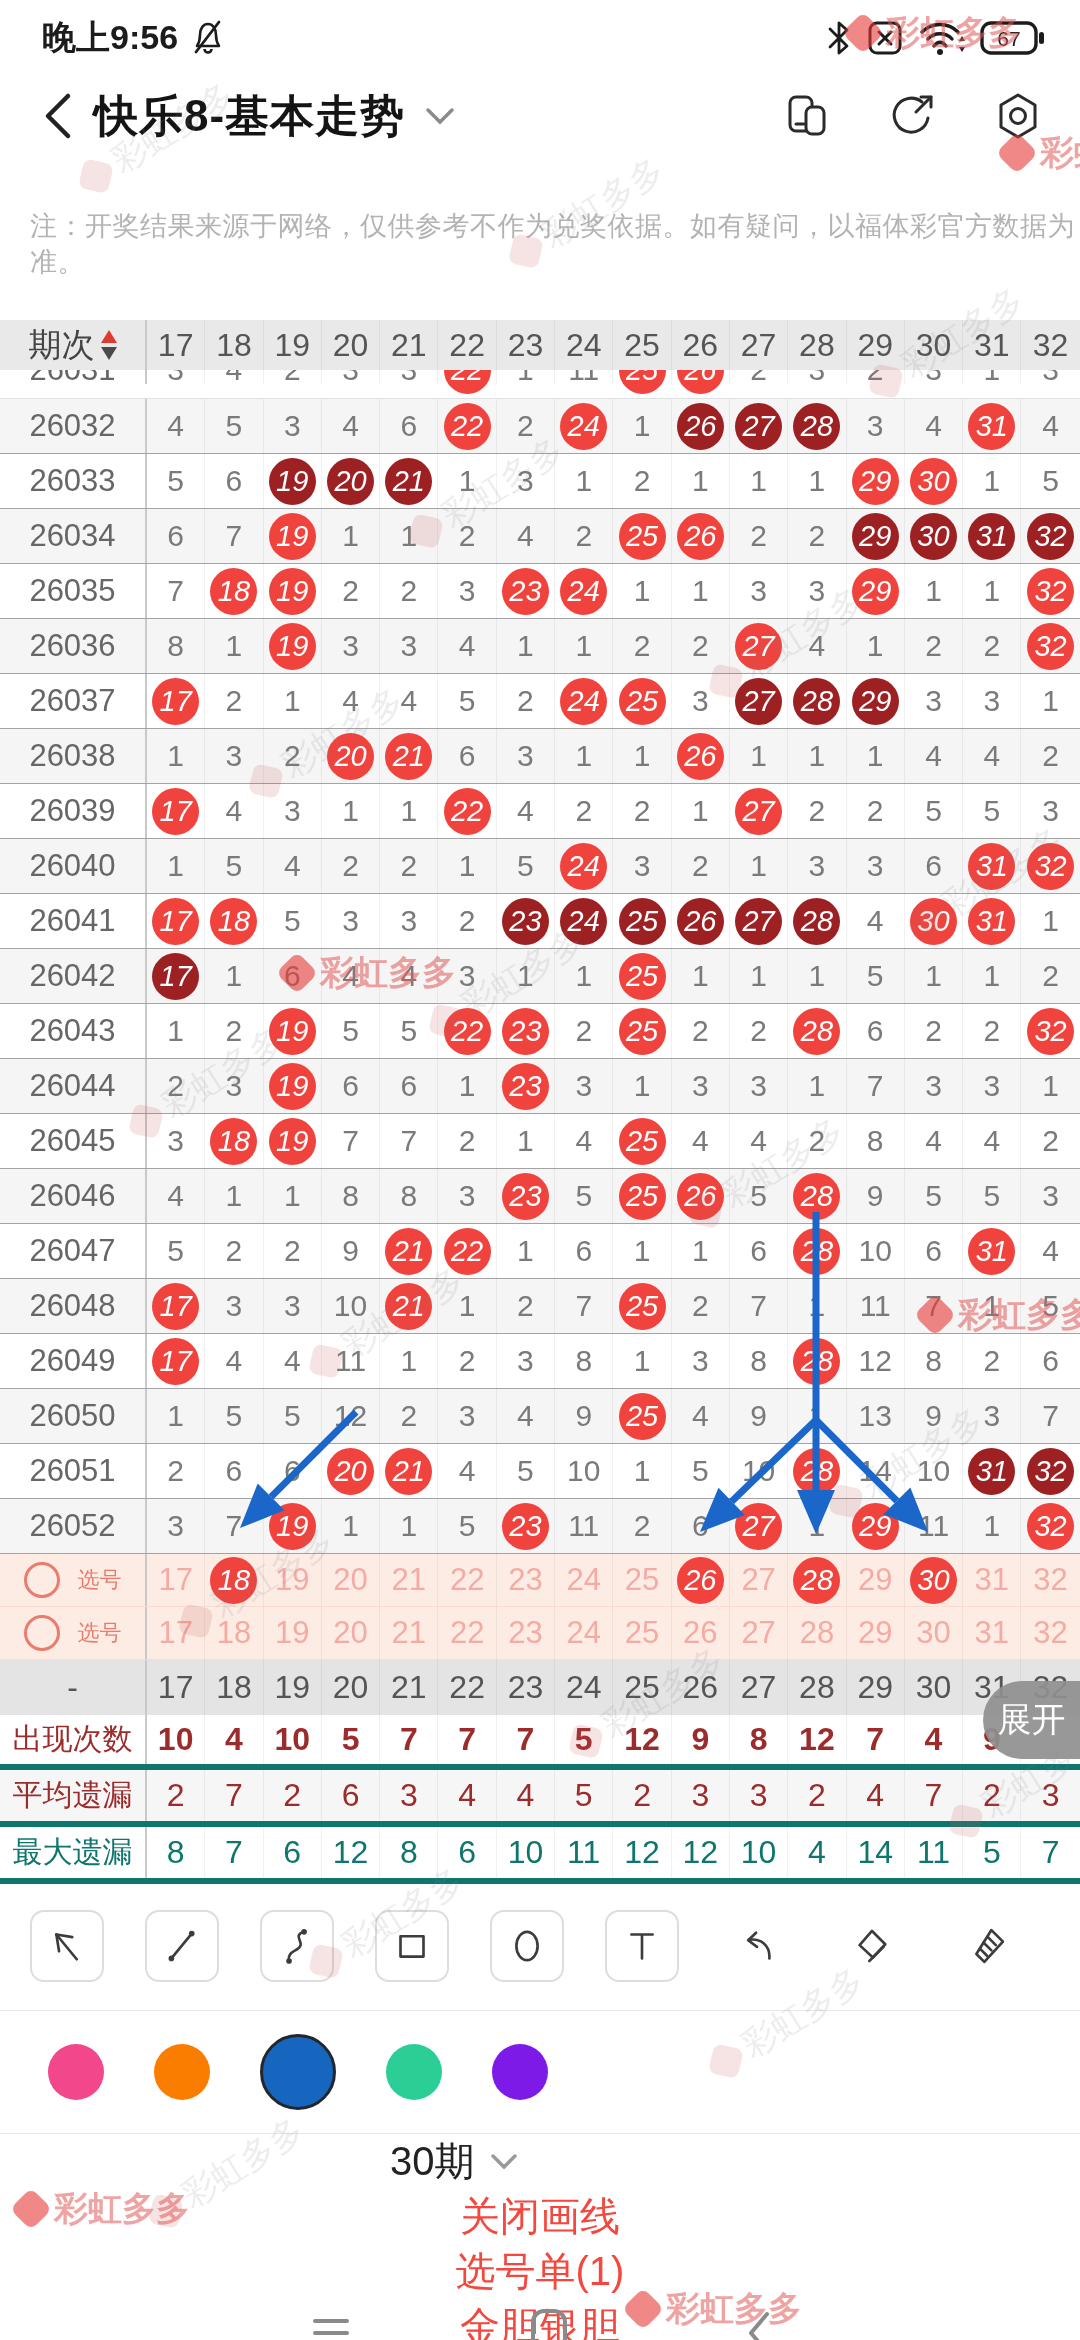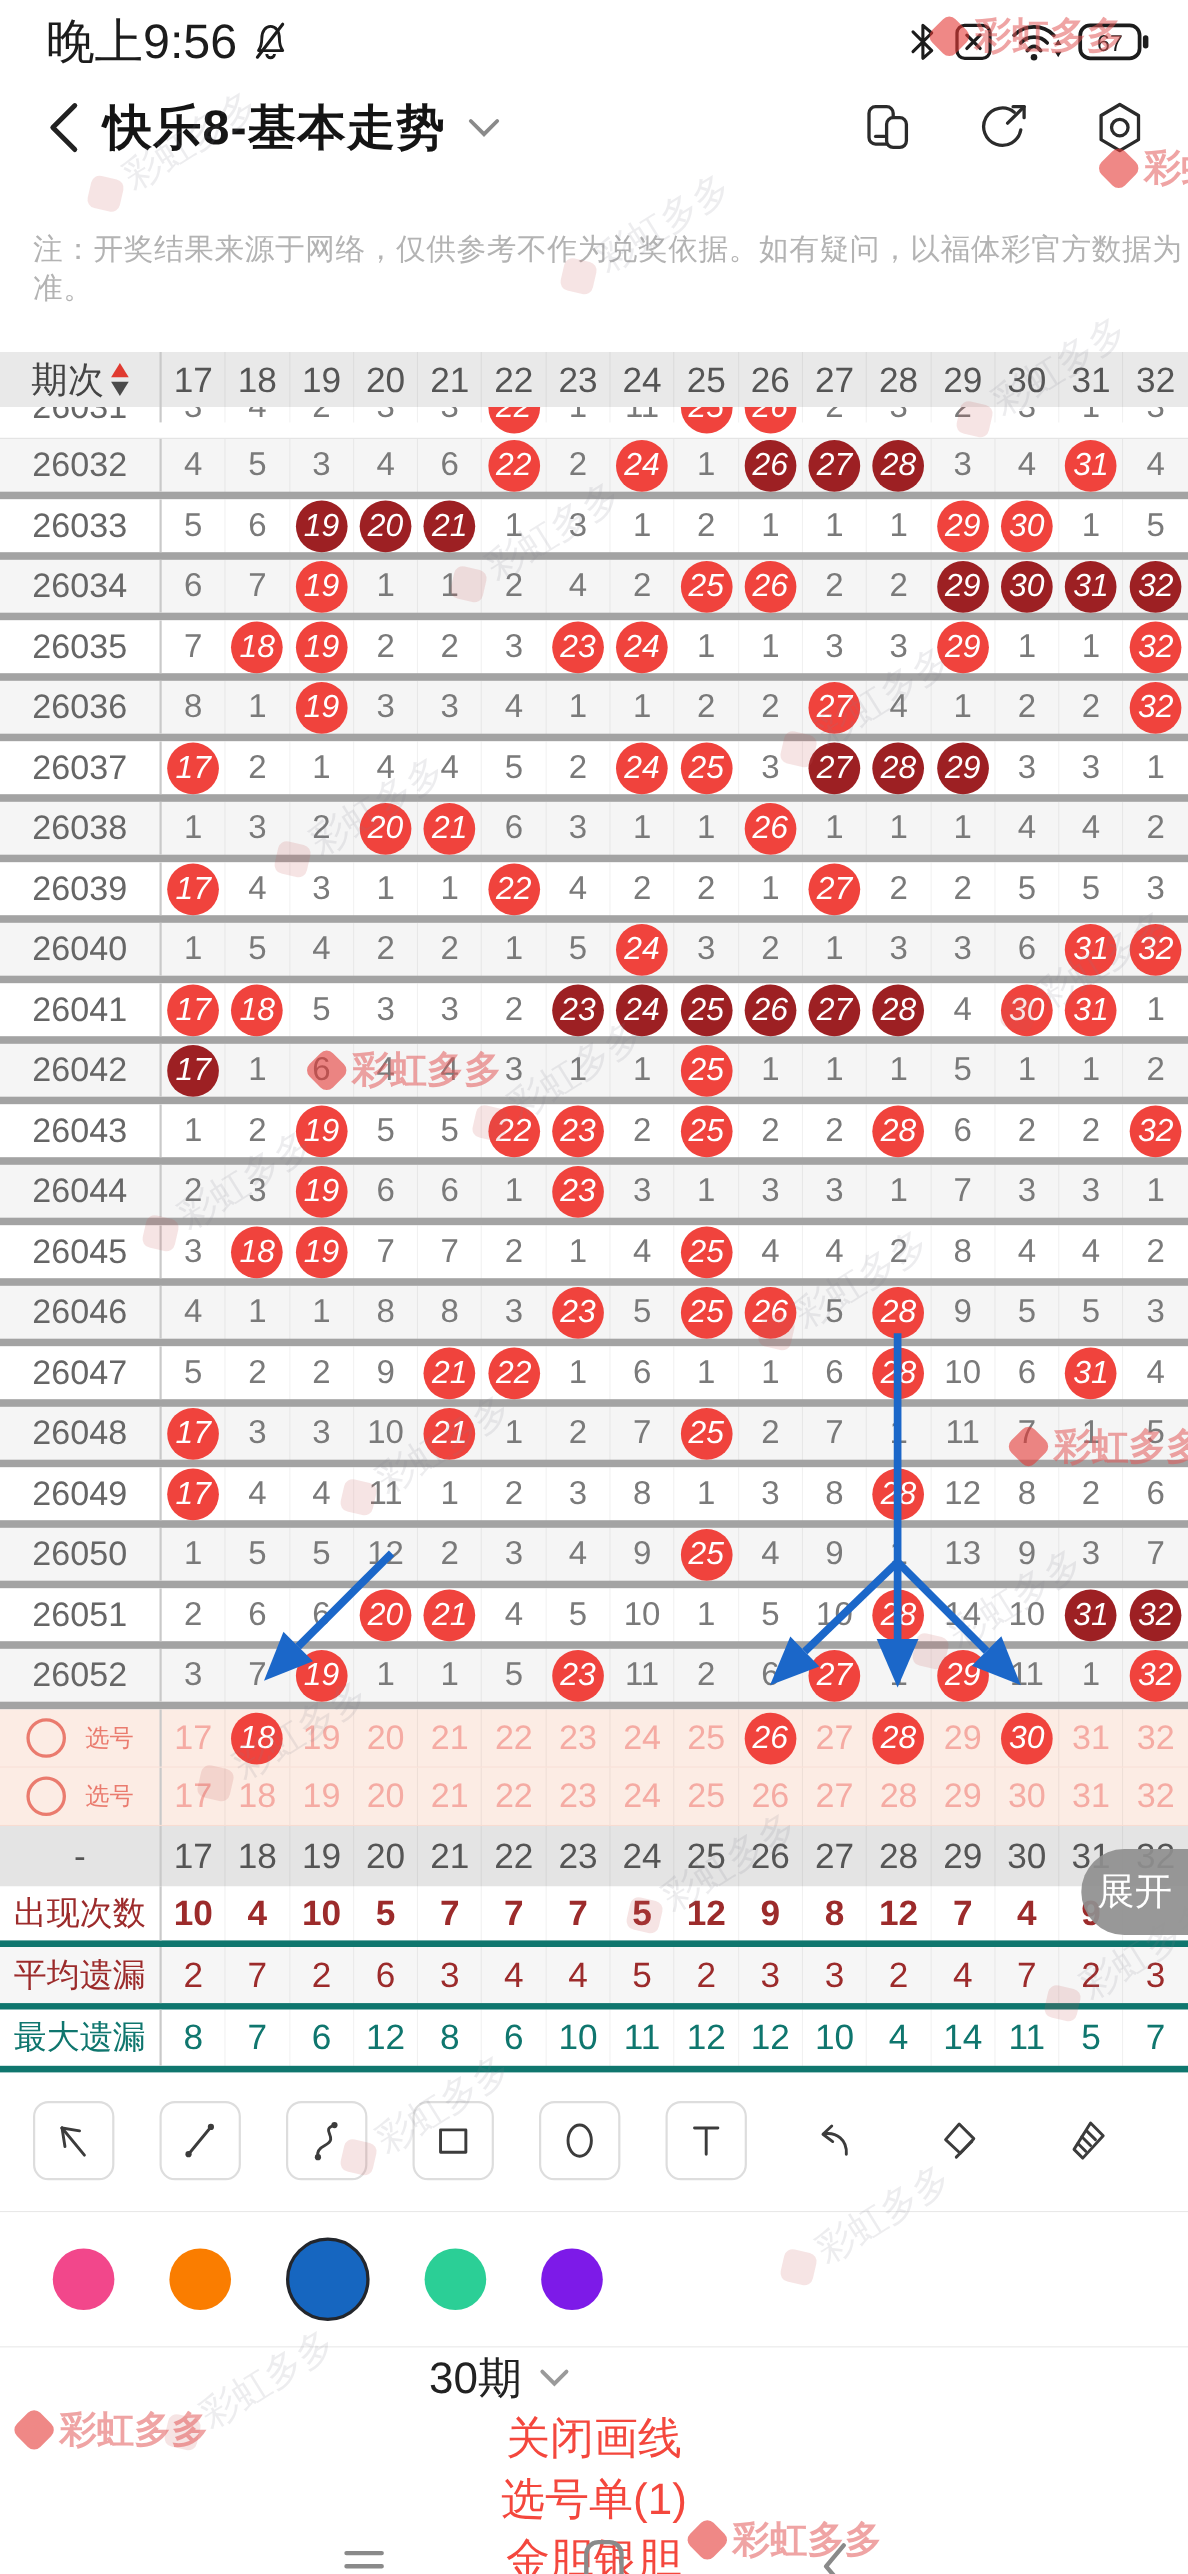--- a/index.html
+++ b/index.html
@@ -1,21 +1,21 @@
 <!DOCTYPE html>
 <html><head>
 <meta charset="utf-8">
 <style>
   html,body{margin:0;padding:0;background:#666;}
   .screen{position:relative;width:1080px;height:2340px;background:#fff;overflow:hidden;
           font-family:"Liberation Sans",sans-serif;-webkit-font-smoothing:antialiased;}
   
   .statusbar{height:70px;display:flex;align-items:center;justify-content:space-between;padding:6px 34px 0 42px;box-sizing:border-box;}
   .sb-left{display:flex;align-items:center;gap:12px;}
-  .sb-time{font-size:44px;color:#1c1c1c;font-weight:normal;}
+  .sb-time{font-size:34px;color:#1c1c1c;font-weight:bold;}
   .sb-right{display:flex;align-items:center;gap:14px;}
   .sico{display:block;}
   
   .header{height:92px;display:flex;align-items:center;padding:0 36px;box-sizing:border-box;}
   .back{width:44px;height:52px;margin-right:14px;}
   .title{font-size:44px;font-weight:bold;color:#141414;letter-spacing:1px;}
   .title-caret{margin-left:18px;}
   .hspace{flex:1;}
   .hicon{width:52px;height:52px;margin-left:54px;}
   
@@ -26,21 +26,21 @@
   .trow{display:flex;align-items:center;width:1080px;box-sizing:border-box;}
   .lab{width:147px;flex:none;display:flex;align-items:center;justify-content:center;box-sizing:border-box;height:100%;border-right:2px solid #c9c9c9;}
   .c{width:58.3px;flex:none;display:flex;align-items:center;justify-content:center;height:100%;border-right:1px solid rgba(0,0,0,.055);box-sizing:border-box;}
   .c:last-child{border-right:none;}
   .thead{height:50px;background:#e9e9e9;margin-top:12px;}
   .thead .hnum{font-size:32px;color:#555;}
   .plabel{font-size:33px;color:#444;display:flex;align-items:center;gap:6px;}
   .sort{display:flex;flex-direction:column;gap:4px;}
   .tri-up{width:0;height:0;border-left:8px solid transparent;border-right:8px solid transparent;border-bottom:13px solid #e03a30;}
   .tri-dn{width:0;height:0;border-left:8px solid transparent;border-right:8px solid transparent;border-top:13px solid#4a4a4a;}
-  .body{height:55px;background:#fff;border-bottom:7px solid #a3a3a3;}
+  .body{height:55px;background:#fff;border-bottom:1px solid #a3a3a3;}
   .body.alt{background:#f5f5f5;}
   .body.clip{height:29px;overflow:hidden;border-bottom:1px solid #e0e0e0;}
   .body.clip .c,.body.clip .lab{transform:translateY(-14px);}
   .period{font-size:31px;color:#666;}
   .num{font-size:30px;color:#7a7a7a;}
   .ball{width:47px;height:47px;border-radius:50%;display:flex;align-items:center;justify-content:center;
         color:#fff;font-size:29px;flex:none;}
   .ball.red{background:#f0433d;}
   .ball.dark{background:#9d2023;}
   .pick{height:53px;background:#fcece4;border-bottom:1px solid #f8dcd2;}

